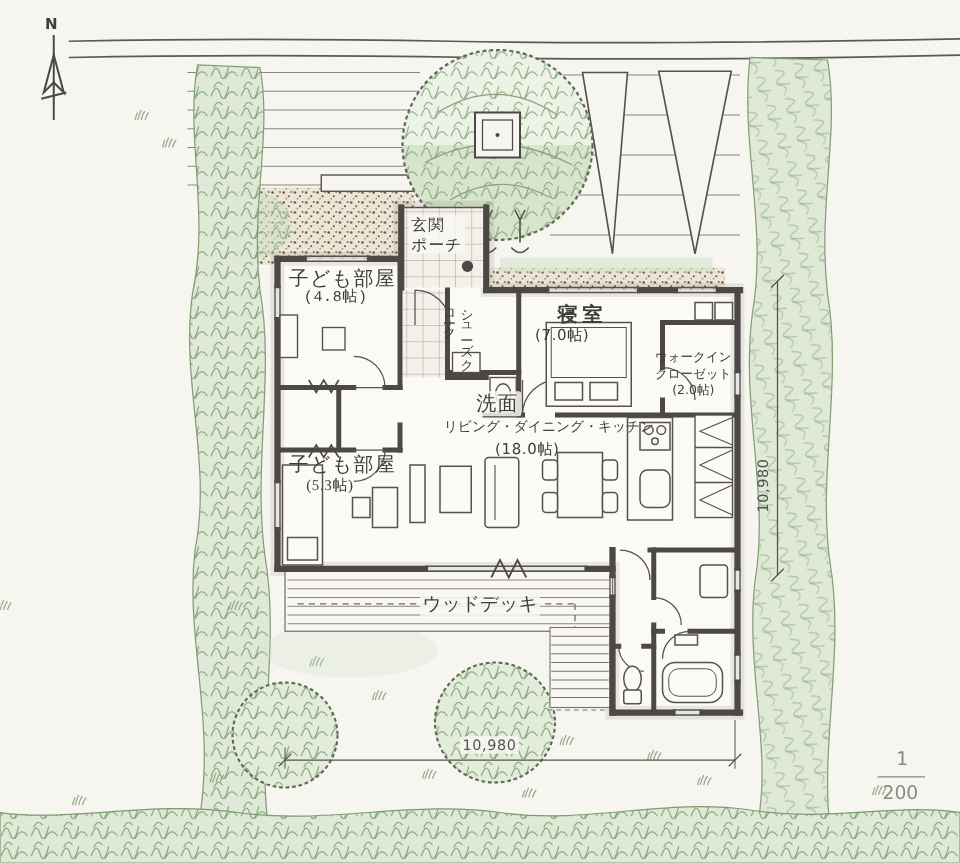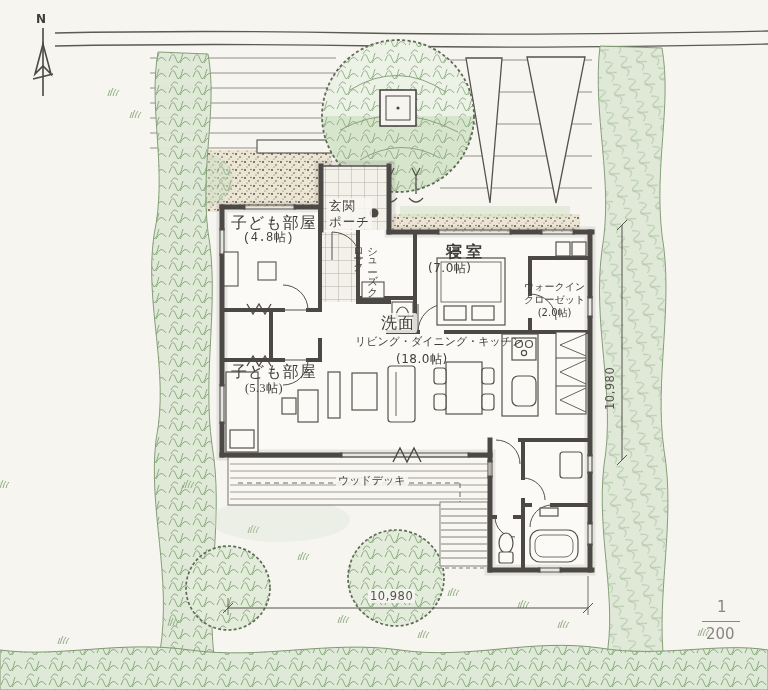--- a/index.html
+++ b/index.html
@@ -318,21 +318,21 @@
   <g stroke="#4b4845" stroke-width="1.6" fill="none">
     <path d="M43,28 V96"></path>
     <polygon points="43,44 35,74 43,66 51,74" fill="none"></polygon>
     <path d="M33,79 L53,74"></path>
   </g>
 </svg>
 
 <div class="labels">
   <div class="lbl north" style="left:36px;top:12px;">N</div>
 
-  <div class="lbl rname bg" style="left:327px;top:172px;font-size:12.5px;margin-top:26px;">玄関
+  <div class="lbl rname bg" style="left:327px;top:172px;font-size:12.5px;">玄関
 ポーチ</div>
   <div class="lbl vert" style="left:352px;top:240px;">シューズクローク</div>
 
   <div class="lbl rname" style="left:231px;top:213px;">子ども部屋</div>
   <div class="lbl rsize" style="left:243px;top:231px;font-family:Liberation Mono, monospace;">(4.8帖)</div>
 
   <div class="lbl rname" style="left:446px;top:242px;letter-spacing:4px;font-weight:bold;">寝室</div>
   <div class="lbl rsize" style="left:428px;top:261px;">(7.0帖)</div>
 
   <div class="lbl small" style="left:524px;top:280px;text-align:center;">ウォークイン
@@ -340,21 +340,21 @@
 (2.0帖)</div>
 
   <div class="lbl rname bg" style="left:379px;top:297px;margin-top:16px;">洗面</div>
 
   <div class="lbl" style="left:355px;top:335px;font-size:11px;">リビング・ダイニング・キッチン</div>
   <div class="lbl rsize" style="left:396px;top:352px;">(18.0帖)</div>
 
   <div class="lbl rname" style="left:231px;top:362px;">子ども部屋</div>
   <div class="lbl rsize" style="left:245px;top:381px;font-family:Liberation Serif, serif;">(5.3帖)</div>
 
-  <div class="lbl bg" style="left:336px;top:474px;font-size:11px;">ウッドデッキ</div>
+  <div class="lbl bg" style="left:336px;top:474px;font-size:15px;">ウッドデッキ</div>
 
   <div class="lbl dim rot" style="left:603px;top:410px;">10,980</div>
   <div class="lbl dim bg" style="left:368px;top:589px;">10,980</div>
 
   <div class="lbl scale-num" style="left:717px;top:598px;">1</div>
   <div class="scale-line" style="left:702px;top:621px;"></div>
   <div class="lbl scale-den" style="left:706px;top:625px;">200</div>
 </div>
 </div>
 

